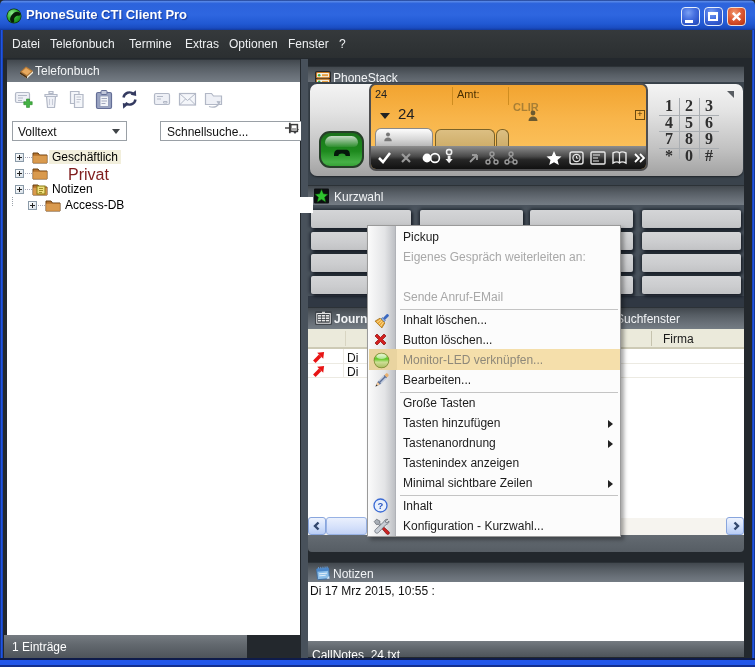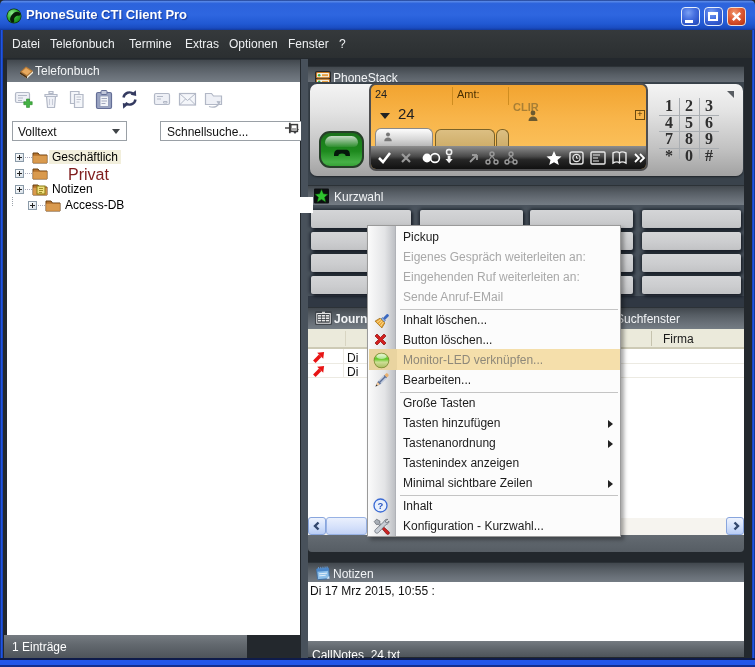--- a/index.html
+++ b/index.html
@@ -325,21 +325,20 @@
 <div class="abs" style="left:308px;top:582px;width:436px;height:59px;background:#fff;"></div>
 <div class="abs" style="left:310px;top:584px;font-size:12px;color:#111;">Di 17 Mrz 2015, 10:55 :</div>
 <div class="abs statusbar" style="left:308px;top:641px;width:436px;height:16px;">
  <div style="position:absolute;left:4px;top:7px;">CallNotes_24.txt</div>
 </div>
 
 <div id="ctxmenu" class="abs" style="left:367px;top:225px;width:254px;height:312px;background:#fcfcfc;border:1px solid #9a9a9a;box-sizing:border-box;box-shadow:3px 3px 4px rgba(0,0,0,0.35);font-size:12px;color:#1c1c1c;">
  <div style="position:absolute;left:0;top:0;width:28px;height:310px;background:linear-gradient(90deg,#fbfbfb 0%,#e3e4e6 60%,#bfc1c5 95%,#a8aab0 100%);"></div>
 <div style="position:absolute;left:35px;top:4px;color:#1c1c1c;">Pickup</div>
     <div style="position:absolute;left:35px;top:24px;color:#a8a8a8;">Eigenes Gespräch weiterleiten an:</div>
-    <div style="position:absolute;left:35px;top:44px;color:#a8a8a8;">Eingehenden Ruf weiterleiten an:</div>
     <div style="position:absolute;left:35px;top:64px;color:#a8a8a8;">Sende Anruf-EMail</div>
     <div style="position:absolute;left:32px;top:83px;width:218px;height:1px;background:#c4c4c4;"></div>
     <div style="position:absolute;left:5px;top:86px;"><svg width="18" height="18" viewBox="0 0 18 18">
         <g transform="rotate(45 9 9)">
           <rect x="7.6" y="0" width="2.8" height="6.5" rx="1" fill="#3a68c0"></rect>
           <rect x="6.9" y="6.2" width="4.2" height="2.2" fill="#8aaade" stroke="#4a68a0" stroke-width="0.6"></rect>
           <path d="M5.6 8.4 h6.8 l1.4 5.6 h-9.6 z" fill="#eba233" stroke="#9a6a10" stroke-width="0.7"></path>
           <path d="M7.2 8.6 l-0.8 5 M9 8.6 v5 M10.8 8.6 l0.8 5" stroke="#f8d98a" stroke-width="1"></path>
         </g>
       </svg></div>

